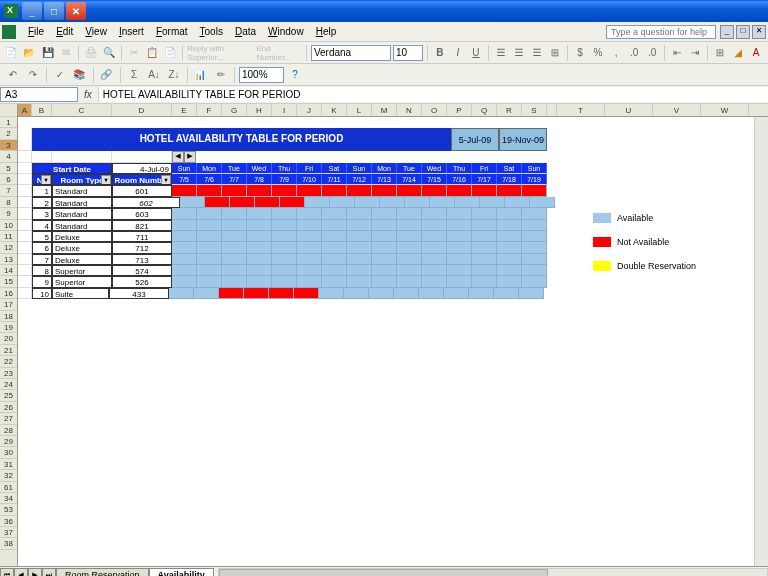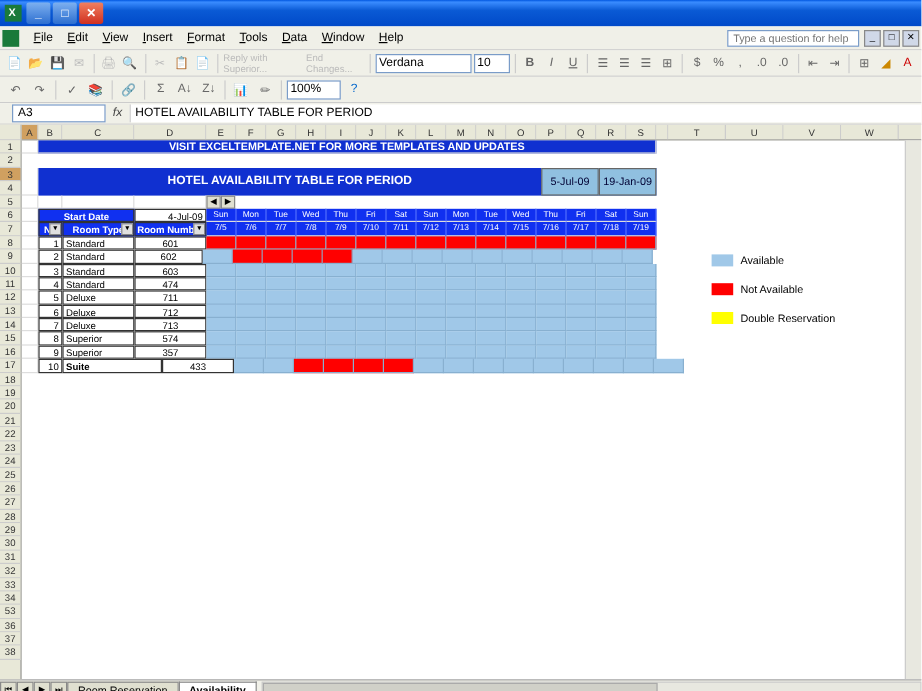--- a/index.html
+++ b/index.html
@@ -32,21 +32,21 @@
 .font-select { width: 80px; height: 16px; border: 1px solid #7a9cc8; background: #fff; font-size: 10px; padding: 0 2px; }
 .size-select { width: 30px; height: 16px; border: 1px solid #7a9cc8; background: #fff; font-size: 10px; padding: 0 2px; }
 .tb-bold { font-weight: bold; }
 .tb-italic { font-style: italic; }
 .tb-under { text-decoration: underline; }
 
 .zoom-select { width: 45px; height: 16px; border: 1px solid #7a9cc8; background: #fff; font-size: 10px; padding: 0 2px; }
 
 
 .formula-bar { background: #f0f0e8; height: 18px; display: flex; align-items: center; border-bottom: 1px solid #ccc; }
-.name-box { width: 78px; border: 1px solid #7a9cc8; background: #fff; padding: 0 4px; font-size: 10px; height: 15px; margin-left: 10px; }
+.name-box { width: 78px; border: 1px solid #7a9cc8; background: #fff; padding: 0 4px; font-size: 10px; height: 15px; margin-left: 0; }
 .fx-label { font-style: italic; padding: 0 6px; font-size: 10px; color: #444; }
 .formula-input { flex: 1; border: none; background: #fff; padding: 0 4px; font-size: 10px; height: 15px; border-left: 1px solid #ccc; }
 
 
 .spreadsheet { position: relative; height: 462px; background: #fff; display: flex; }
 .row-headers { width: 18px; background: #e8e8d8; border-right: 1px solid #999; }
 .row-h { height: 11.4px; border-bottom: 1px solid #ccc; text-align: center; font-size: 8px; color: #333; line-height: 11px; background: #e8e8d8; }
 .row-h.sel { background: #d0a060; }
 
 .main-area { flex: 1; position: relative; overflow: hidden; }
@@ -125,21 +125,21 @@
   <button class="tb-btn disabled">✉</button>
   <span class="tb-sep"></span>
   <button class="tb-btn disabled">🖨</button>
   <button class="tb-btn disabled">🔍</button>
   <span class="tb-sep"></span>
   <button class="tb-btn disabled">✂</button>
   <button class="tb-btn disabled">📋</button>
   <button class="tb-btn disabled">📄</button>
   <span class="tb-sep"></span>
   <span class="tb-btn disabled" style="width:auto;font-size:8px;">Reply with Superior...</span>
-  <span class="tb-btn disabled" style="width:auto;font-size:8px;">End Changes...</span>
+  <span class="tb-btn disabled" style="width:auto;font-size:8px;">End Number...</span>
   <span class="tb-sep"></span>
   <input class="font-select" value="Verdana" style="">
   <input class="size-select" value="10" style="">
   <span class="tb-sep"></span>
   <button class="tb-btn tb-bold">B</button>
   <button class="tb-btn tb-italic">I</button>
   <button class="tb-btn tb-under">U</button>
   <span class="tb-sep"></span>
   <button class="tb-btn">☰</button>
   <button class="tb-btn">☰</button>
@@ -215,21 +215,21 @@
         <div class="row-h">23</div>
         <div class="row-h">24</div>
         <div class="row-h">25</div>
         <div class="row-h">26</div>
         <div class="row-h">27</div>
         <div class="row-h">28</div>
         <div class="row-h">29</div>
         <div class="row-h">30</div>
         <div class="row-h">31</div>
         <div class="row-h">32</div>
-        <div class="row-h">33</div>
+        <div class="row-h">61</div>
         <div class="row-h">34</div>
         <div class="row-h">53</div>
         <div class="row-h">36</div>
         <div class="row-h">37</div>
         <div class="row-h">38</div>
       </div>
   </div>
   <div class="main-area">
     <div class="col-headers" id="col-hdrs">
         <div class="col-h sel" style="width: 14px;">A</div>
@@ -251,31 +251,27 @@
         <div class="col-h" style="width: 25px;">Q</div>
         <div class="col-h" style="width: 25px;">R</div>
         <div class="col-h" style="width: 25px;">S</div>
         <div class="col-h" style="width: 10px;"></div>
         <div class="col-h" style="width: 48px;">T</div>
         <div class="col-h" style="width: 48px;">U</div>
         <div class="col-h" style="width: 48px;">V</div>
         <div class="col-h" style="width: 48px;">W</div>
       </div>
     <div class="grid-content" id="grid">
-        <div class="cell-row">
-          <div class="cell " style="width: 14px;"></div>
-          <div class="cell banner-visit" style="width: 515px;">VISIT EXCELTEMPLATE.NET FOR MORE TEMPLATES AND UPDATES</div>
-        </div>
         <div class="cell-row"></div>
         <div class="cell-row" style="height: 22.8px;">
           <div class="cell " style="width: 14px;"></div>
           <div class="banner-title" style="width: 515px;">
             <div class="banner-title-main" style="width: 419px;">HOTEL AVAILABILITY TABLE FOR PERIOD</div>
             <div class="date-box">5-Jul-09</div>
-            <div class="date-box">19-Jan-09</div>
+            <div class="date-box">19-Nov-09</div>
           </div>
         </div>
         <div class="cell-row">
           <div class="cell " style="width: 14px;"></div>
           <div class="cell " style="width: 20px;"></div>
           <div class="cell " style="width: 60px;"></div>
           <div class="cell " style="width: 60px;"></div>
           <div class="scroll-arrows" style="width: 50px;">
             <div class="scroll-btn">◀</div>
             <div class="scroll-btn">▶</div>
@@ -340,21 +336,21 @@
           <div class="cell cal-cell red" style="width: 25px;"></div>
           <div class="cell cal-cell red" style="width: 25px;"></div>
           <div class="cell cal-cell red" style="width: 25px;"></div>
           <div class="cell cal-cell red" style="width: 25px;"></div>
           <div class="cell cal-cell red" style="width: 25px;"></div>
         </div>
         <div class="cell-row">
           <div class="cell " style="width: 14px;"></div>
           <div class="cell data-cell right" style="width: 20px;">2</div>
           <div class="cell data-cell" style="width: 60px;">Standard</div>
-          <div class="cell data-cell center" style="width: 57px;">602</div>
+          <div class="cell data-cell center" style="width: 68px; font-style: italic;">602</div>
           <div class="cell cal-cell" style="width: 25px;"></div>
           <div class="cell cal-cell red" style="width: 25px;"></div>
           <div class="cell cal-cell red" style="width: 25px;"></div>
           <div class="cell cal-cell red" style="width: 25px;"></div>
           <div class="cell cal-cell red" style="width: 25px;"></div>
           <div class="cell cal-cell" style="width: 25px;"></div>
           <div class="cell cal-cell" style="width: 25px;"></div>
           <div class="cell cal-cell" style="width: 25px;"></div>
           <div class="cell cal-cell" style="width: 25px;"></div>
           <div class="cell cal-cell" style="width: 25px;"></div>
@@ -382,21 +378,21 @@
           <div class="cell cal-cell" style="width: 25px;"></div>
           <div class="cell cal-cell" style="width: 25px;"></div>
           <div class="cell cal-cell" style="width: 25px;"></div>
           <div class="cell cal-cell" style="width: 25px;"></div>
           <div class="cell cal-cell" style="width: 25px;"></div>
         </div>
         <div class="cell-row">
           <div class="cell " style="width: 14px;"></div>
           <div class="cell data-cell right" style="width: 20px;">4</div>
           <div class="cell data-cell" style="width: 60px;">Standard</div>
-          <div class="cell data-cell center" style="width: 60px;">474</div>
+          <div class="cell data-cell center" style="width: 60px;">821</div>
           <div class="cell cal-cell" style="width: 25px;"></div>
           <div class="cell cal-cell" style="width: 25px;"></div>
           <div class="cell cal-cell" style="width: 25px;"></div>
           <div class="cell cal-cell" style="width: 25px;"></div>
           <div class="cell cal-cell" style="width: 25px;"></div>
           <div class="cell cal-cell" style="width: 25px;"></div>
           <div class="cell cal-cell" style="width: 25px;"></div>
           <div class="cell cal-cell" style="width: 25px;"></div>
           <div class="cell cal-cell" style="width: 25px;"></div>
           <div class="cell cal-cell" style="width: 25px;"></div>
@@ -487,41 +483,41 @@
           <div class="cell cal-cell" style="width: 25px;"></div>
           <div class="cell cal-cell" style="width: 25px;"></div>
           <div class="cell cal-cell" style="width: 25px;"></div>
           <div class="cell cal-cell" style="width: 25px;"></div>
           <div class="cell cal-cell" style="width: 25px;"></div>
         </div>
         <div class="cell-row">
           <div class="cell " style="width: 14px;"></div>
           <div class="cell data-cell right" style="width: 20px;">9</div>
           <div class="cell data-cell" style="width: 60px;">Superior</div>
-          <div class="cell data-cell center" style="width: 60px;">357</div>
+          <div class="cell data-cell center" style="width: 60px;">526</div>
           <div class="cell cal-cell" style="width: 25px;"></div>
           <div class="cell cal-cell" style="width: 25px;"></div>
           <div class="cell cal-cell" style="width: 25px;"></div>
           <div class="cell cal-cell" style="width: 25px;"></div>
           <div class="cell cal-cell" style="width: 25px;"></div>
           <div class="cell cal-cell" style="width: 25px;"></div>
           <div class="cell cal-cell" style="width: 25px;"></div>
           <div class="cell cal-cell" style="width: 25px;"></div>
           <div class="cell cal-cell" style="width: 25px;"></div>
           <div class="cell cal-cell" style="width: 25px;"></div>
           <div class="cell cal-cell" style="width: 25px;"></div>
           <div class="cell cal-cell" style="width: 25px;"></div>
           <div class="cell cal-cell" style="width: 25px;"></div>
           <div class="cell cal-cell" style="width: 25px;"></div>
           <div class="cell cal-cell" style="width: 25px;"></div>
         </div>
         <div class="cell-row">
           <div class="cell " style="width: 14px;"></div>
           <div class="cell data-cell right" style="width: 20px;">10</div>
-          <div class="cell data-cell" style="width: 83px; font-weight: bold;">Suite</div>
+          <div class="cell data-cell" style="width: 57px;">Suite</div>
           <div class="cell data-cell center" style="width: 60px;">433</div>
           <div class="cell cal-cell" style="width: 25px;"></div>
           <div class="cell cal-cell" style="width: 25px;"></div>
           <div class="cell cal-cell red" style="width: 25px;"></div>
           <div class="cell cal-cell red" style="width: 25px;"></div>
           <div class="cell cal-cell red" style="width: 25px;"></div>
           <div class="cell cal-cell red" style="width: 25px;"></div>
           <div class="cell cal-cell" style="width: 25px;"></div>
           <div class="cell cal-cell" style="width: 25px;"></div>
           <div class="cell cal-cell" style="width: 25px;"></div>

